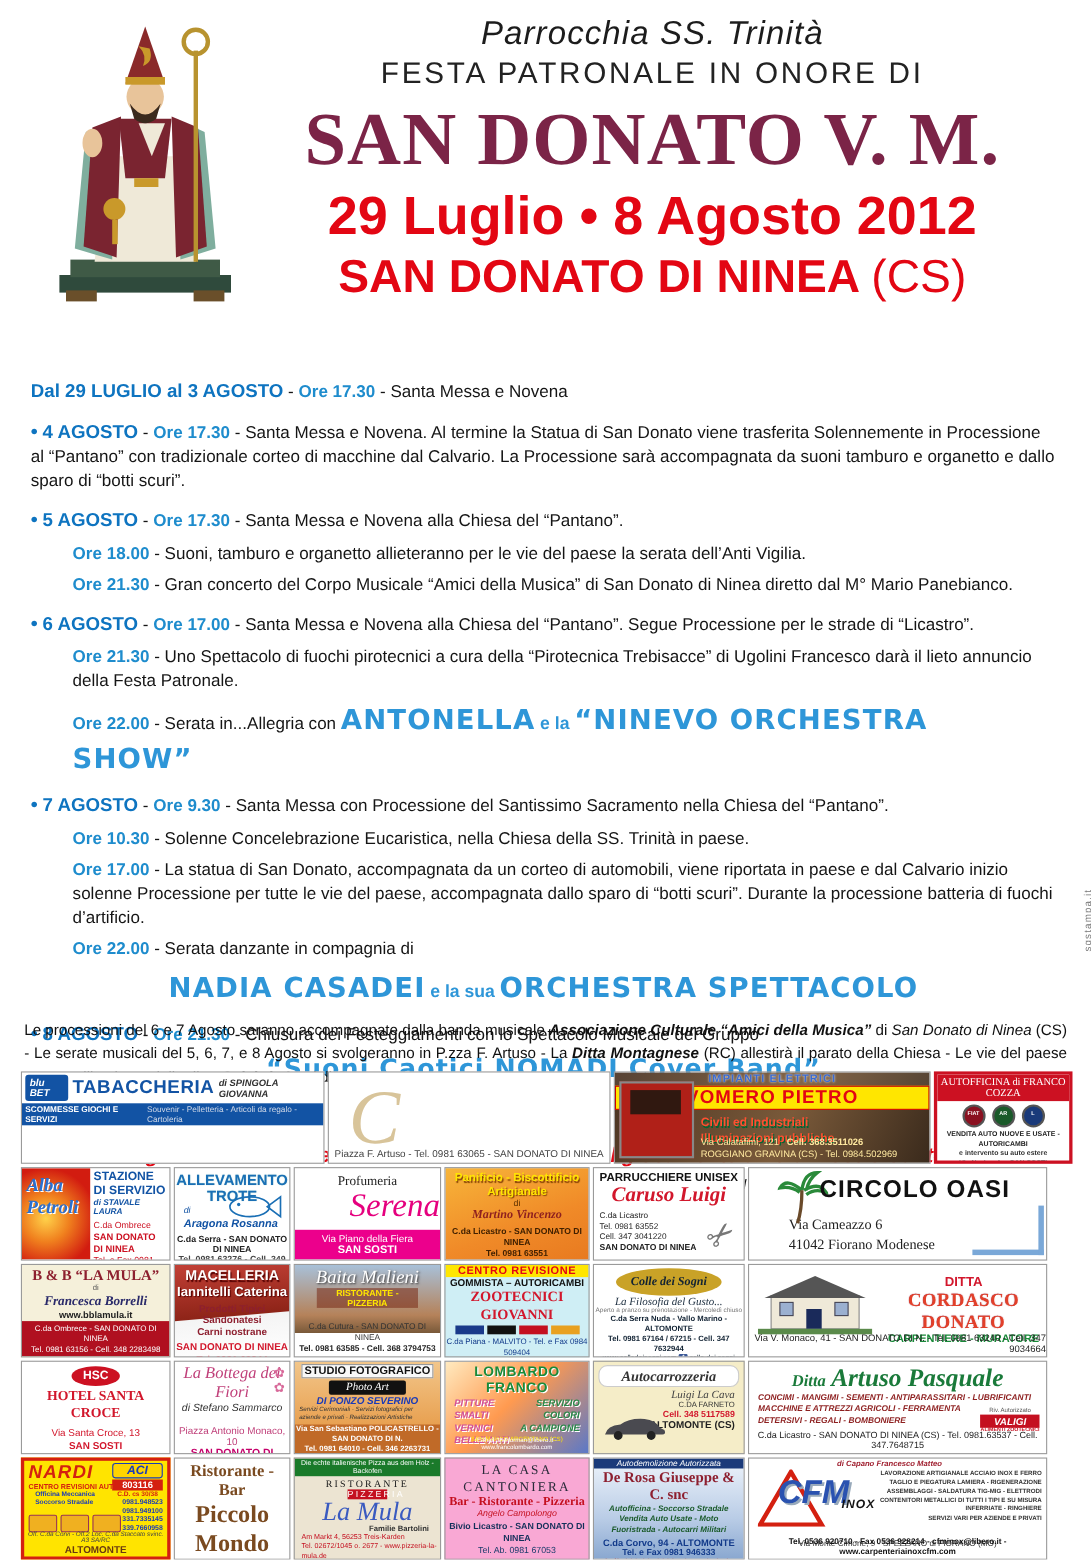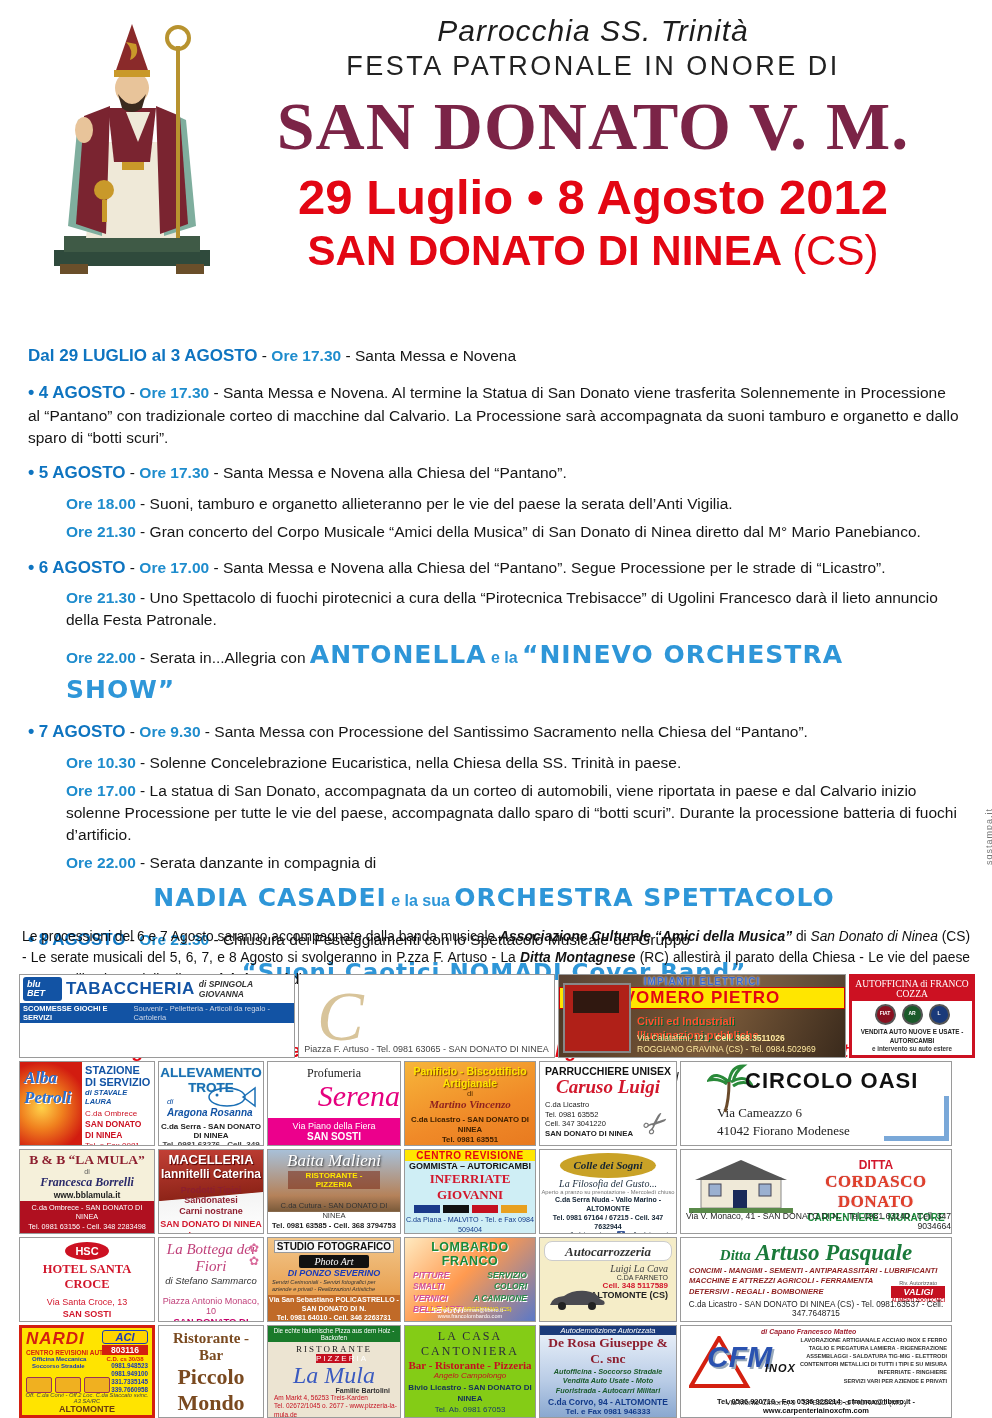--- a/index.html
+++ b/index.html
@@ -224,21 +224,21 @@
   .pic-l1{font-family:"Liberation Serif",serif;font-weight:bold;color:#7a4a20;font-size:15px;text-align:center;margin-top:4px;}
   .pic-n{font-family:"Liberation Serif",serif;font-weight:bold;color:#7a4a20;font-size:22px;text-align:center;}
   .pic-a{font-size:8.5px;text-align:center;color:#333;margin-top:8px;line-height:1.4;}
   .lmd{background:#ece4d2;}
   .lmd-top{background:#1a7a2a;color:#fff;font-size:6.3px;text-align:center;padding:1px 0;}
   .lmd-r1{font-family:"Liberation Serif",serif;font-size:9px;letter-spacing:2px;text-align:center;margin-top:2px;color:#222;}
   .lmd-r2{color:#fff;background:#c41020;font-size:8px;letter-spacing:2px;text-align:center;width:36px;margin:0 auto;}
   .lmd-n{font-family:"Liberation Serif",serif;font-style:italic;color:#3a5ac0;font-size:24px;text-align:center;line-height:1;}
   .lmd-f{font-size:7px;font-weight:bold;text-align:right;margin-right:10px;color:#333;}
   .lmd-a{font-size:6.5px;color:#c41020;margin-left:6px;line-height:1.3;}
-  .cant{background:#84cc16;}
+  .cant{background:#f9a8d4;}
   .cant-arch{font-family:"Liberation Serif",serif;color:#2a2a3a;font-size:12px;letter-spacing:2px;text-align:center;margin-top:3px;}
   .cant-s{color:#c41020;font-weight:bold;font-size:11px;text-align:center;font-family:"Liberation Serif",serif;}
   .cant-o{color:#c41020;font-style:italic;font-size:8px;text-align:center;}
   .cant-a{font-size:8px;text-align:center;color:#1a3a6a;line-height:1.4;margin-top:2px;}
   .cant-a b{color:#14305a;}
   .cant-a .rd{color:#a02030;font-weight:bold;}
   .der{background:linear-gradient(180deg,#eef4fb 0%,#b9cce6 60%,#8aa8d0 100%);}
   .der-top{background:#1a3a7a;color:#fff;font-style:italic;font-size:7.5px;text-align:center;}
   .der-n{color:#8d1f2f;font-family:"Liberation Serif",serif;font-weight:bold;font-size:13.5px;text-align:center;}
   .der-l{color:#1a5a2a;font-weight:bold;font-style:italic;font-size:7.3px;text-align:center;line-height:1.3;}
@@ -457,21 +457,21 @@
         <div class="mac-a"><span>SAN DONATO DI NINEA</span><br><span>Tel. 0981 63344</span></div>
       </div>
       <div class="ad d3 h2 baita">
         <div class="baita-n">Baita Malieni</div>
         <div class="baita-s">RISTORANTE - PIZZERIA</div>
         <div class="baita-a"><span>C.da Cutura - SAN DONATO DI NINEA</span><br><b>Tel. 0981 63585 - Cell. 368 3794753</b></div>
       </div>
       <div class="ad d4 h2 trip">
         <div class="trip-top">CENTRO REVISIONE</div>
         <div class="trip-sub">GOMMISTA – AUTORICAMBI</div>
-        <div class="trip-name">INFERRIATE GIOVANNI</div>
+        <div class="trip-name">ZOOTECNICI GIOVANNI</div>
         <div class="chips">
           <div class="chip" style="background:#1a3a8a;"></div>
           <div class="chip" style="background:#111;"></div>
           <div class="chip" style="background:#c41020;"></div>
           <div class="chip" style="background:#e8a020;"></div>
         </div>
         <div class="trip-a"><span>C.da Piana - MALVITO - Tel. e Fax 0984 509404</span><br></div>
       </div>
       <div class="ad d5 h2">
         <div class="colle-oval">Colle dei Sogni</div>

